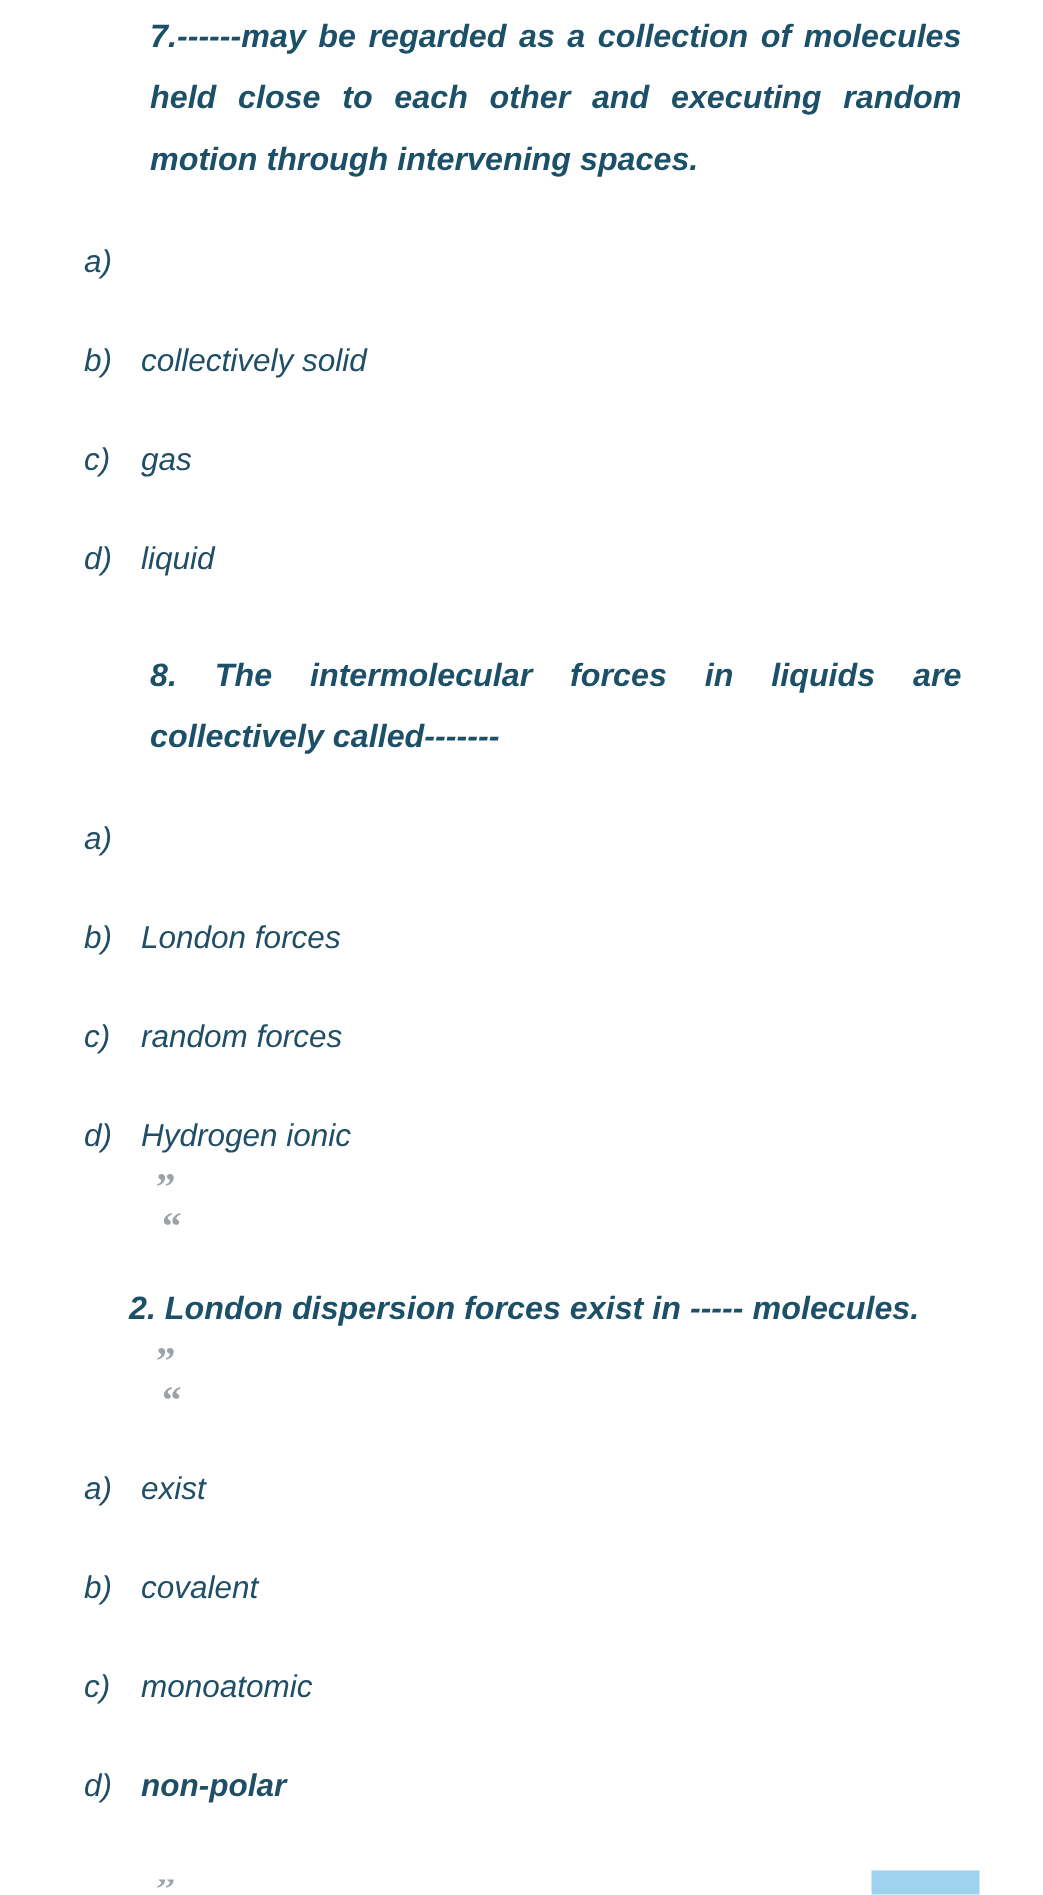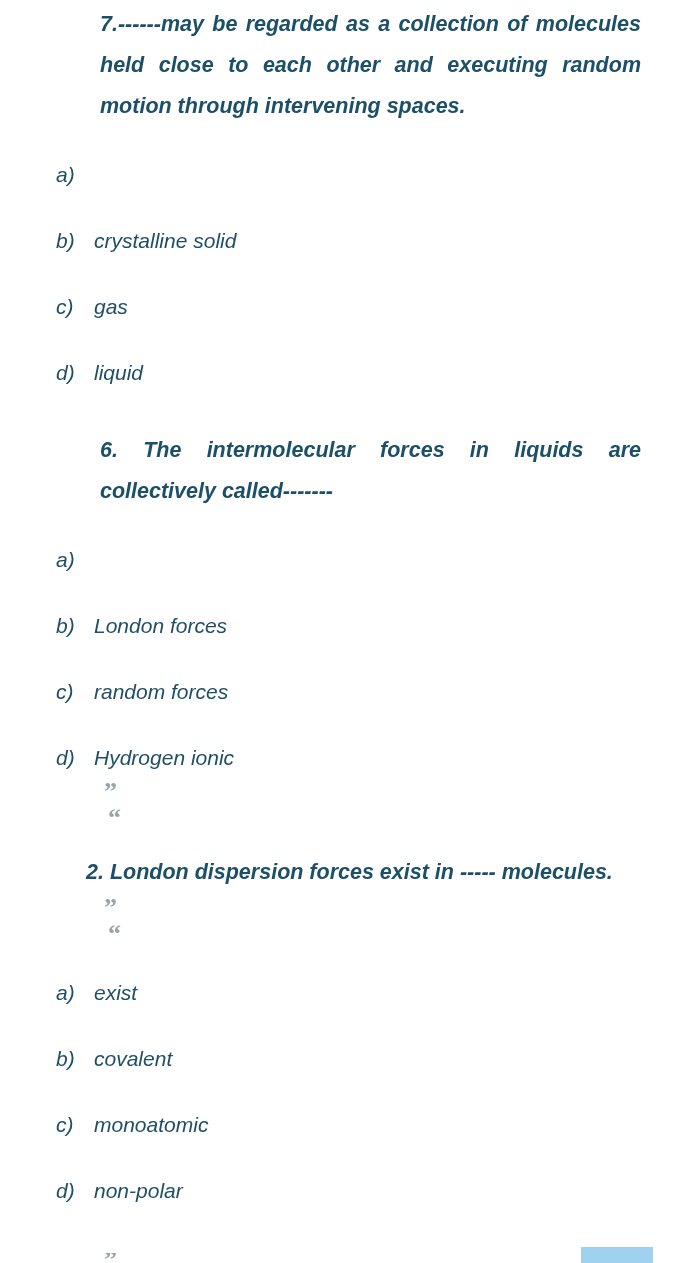--- a/index.html
+++ b/index.html
@@ -63,21 +63,21 @@
   }
   .option .marker {
     width: 38px;
     flex: 0 0 38px;
     font-style: italic;
     font-size: 21px;
   }
   .option .text {
     font-style: italic;
   }
-  .option.bold .text { font-weight: normal; }
+  .option.bold .text { font-weight: bold; }
 
   .sp-33 { height: 33px; }
   .sp-29 { height: 29px; }
   .sp-36 { height: 36px; }
   .sp-8  { height: 8px; }
 
   
   .quotes {
     padding-left: 104px;
   }
@@ -130,34 +130,34 @@
   <p class="question q7">7.------may be regarded as a collection of molecules held close to each other and executing random motion through intervening spaces.</p>
 
   <div class="sp-33"></div>
 
   <div class="option">
     <span class="marker">a)</span>
   </div>
   <div class="sp-36"></div>
   <div class="option">
     <span class="marker">b)</span>
-    <span class="text">crystalline solid</span>
+    <span class="text">collectively solid</span>
   </div>
   <div class="sp-36"></div>
   <div class="option">
     <span class="marker">c)</span>
     <span class="text">gas</span>
   </div>
   <div class="sp-36"></div>
   <div class="option">
     <span class="marker">d)</span>
     <span class="text">liquid</span>
   </div>
 
-  <p class="question q8">6. The intermolecular forces in liquids are collectively called-------</p>
+  <p class="question q8">8. The intermolecular forces in liquids are collectively called-------</p>
 
   <div class="sp-33"></div>
 
   <div class="option">
     <span class="marker">a)</span>
   </div>
   <div class="sp-36"></div>
   <div class="option">
     <span class="marker">b)</span>
     <span class="text">London forces</span>

